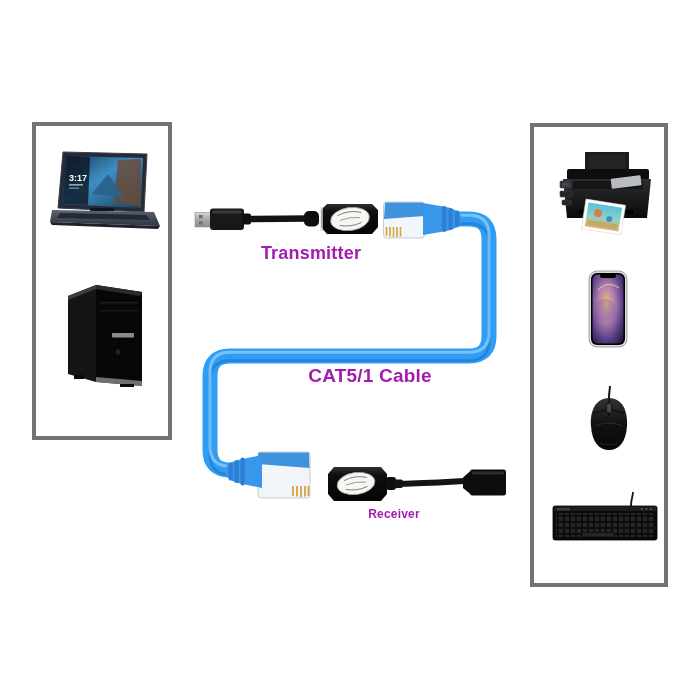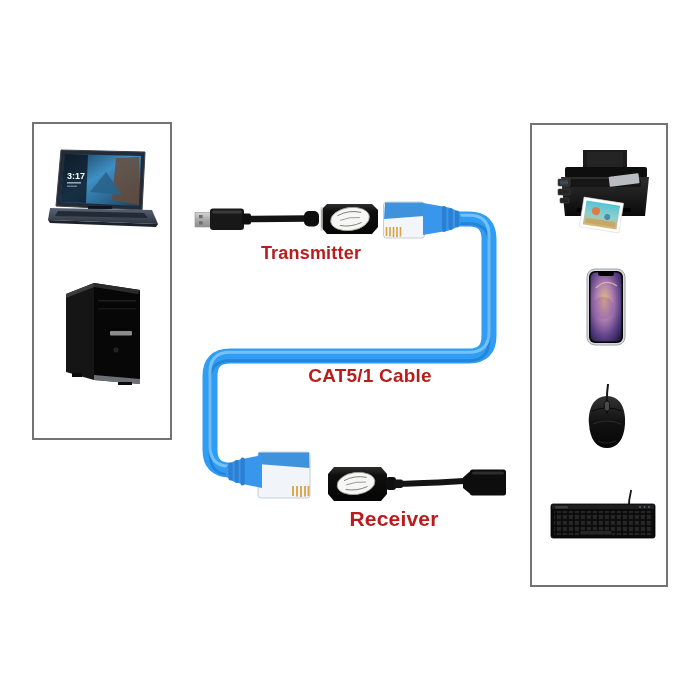--- a/index.html
+++ b/index.html
@@ -1,33 +1,33 @@
 <!DOCTYPE html>
 <html><head>
 <meta charset="utf-8">
 <style>
   html,body{margin:0;padding:0;background:#ffffff;}
   .canvas{
     position:relative;width:700px;height:700px;background:#ffffff;
     overflow:hidden;font-family:"Liberation Sans",sans-serif;
   }
   .device-box{
-    position:absolute;background:#ffffff;border:2px solid #737373;box-sizing:border-box;
+    position:absolute;background:#ffffff;border:4px solid #737373;box-sizing:border-box;
   }
   #left-box{left:32px;top:122px;width:140px;height:318px;}
   #right-box{left:530px;top:123px;width:138px;height:464px;}
   .device{position:absolute;}
   .diagram-layer{position:absolute;left:0;top:0;width:700px;height:700px;}
   .label{
-    position:absolute;font-weight:700;color:#b91c1c;text-align:center;
+    position:absolute;font-weight:700;color:#a21caf;text-align:center;
     font-family:"Liberation Sans",sans-serif;letter-spacing:0.2px;
   }
   #label-transmitter{left:246px;top:243px;width:130px;font-size:18px;}
   #label-cable{left:303px;top:365px;width:134px;font-size:19px;}
-  #label-receiver{left:334px;top:507px;width:120px;font-size:21px;}
+  #label-receiver{left:334px;top:507px;width:120px;font-size:12px;}
 </style>
 </head>
 <body>
 
 <div class="canvas">
 
   <div class="device-box" id="left-box">
 
     <div class="device" style="left:14px;top:24px;width:112px;height:86px;">
       <svg width="112" height="86" viewBox="0 0 112 86">

